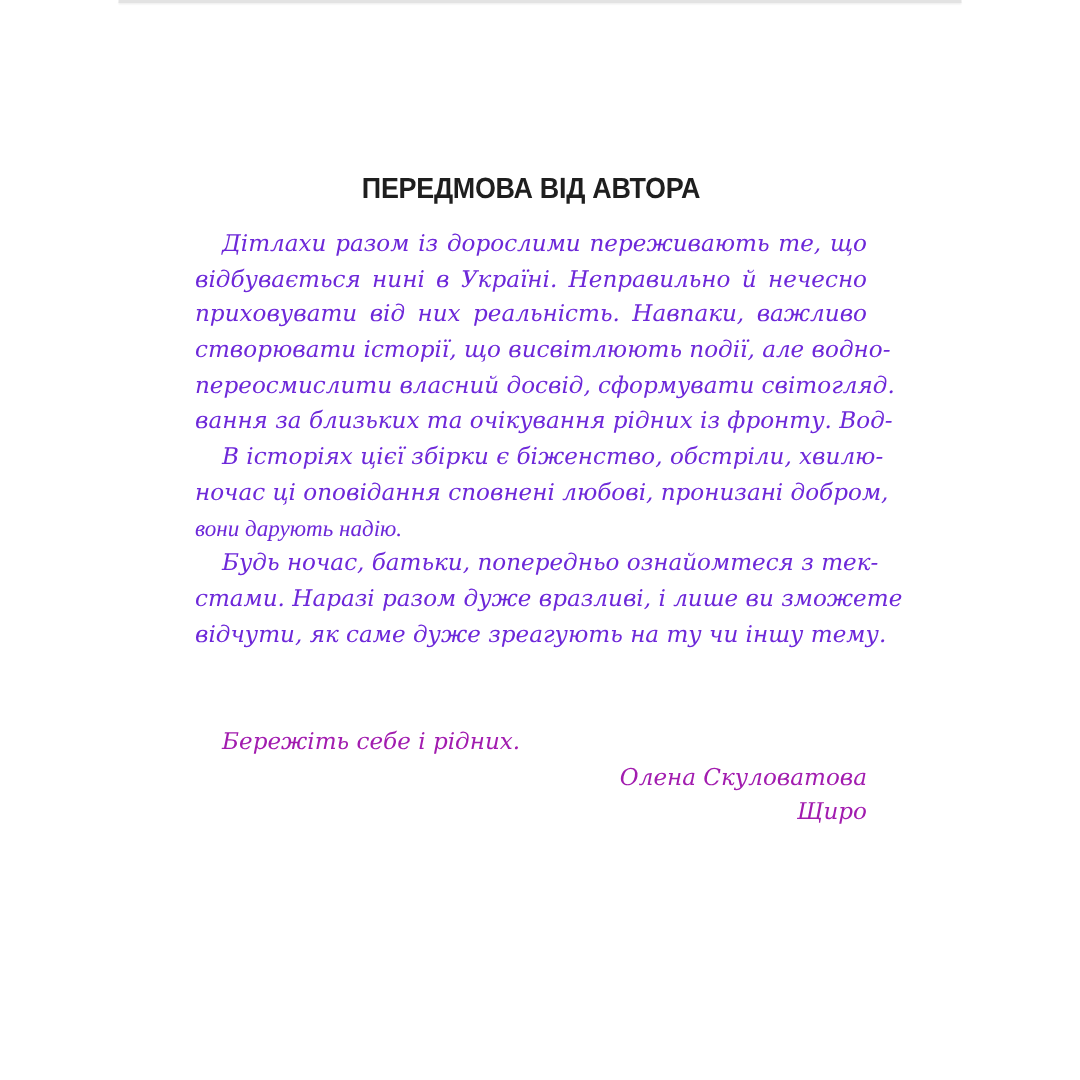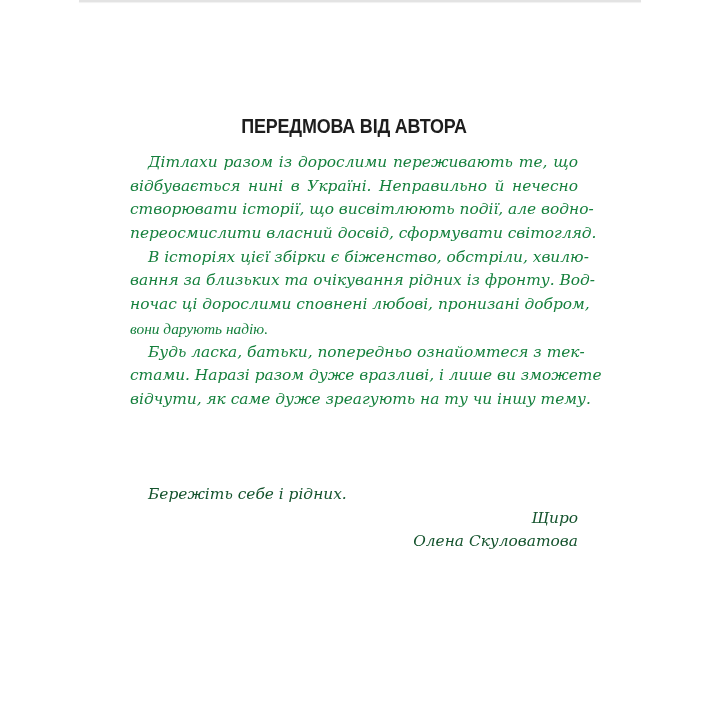--- a/index.html
+++ b/index.html
@@ -45,21 +45,21 @@
     }
     .body-text {
       position: absolute;
       left: 0;
       top: 151px;
       width: 448px;
       font-family: "DejaVu Serif", "Liberation Serif", serif;
       font-style: italic;
       font-size: 15.4px;
       line-height: 23.7px;
-      color: #15803d;
+      color: #6d28d9;
     }
     .line {
       display: block;
       white-space: nowrap;
       text-align: justify;
       text-align-last: justify;
       height: 23.7px;
     }
     .line.indent {
       padding-left: 18px;
@@ -70,21 +70,21 @@
     }
     .closing {
       position: absolute;
       left: 0;
       top: 483px;
       width: 448px;
       font-family: "DejaVu Serif", "Liberation Serif", serif;
       font-style: italic;
       font-size: 15.4px;
       line-height: 23.7px;
-      color: #14532d;
+      color: #a21caf;
     }
     .closing .greeting {
       display: block;
       padding-left: 18px;
     }
     .closing .sign {
       display: block;
       text-align: right;
     }
   </style>
@@ -93,34 +93,35 @@
 
 <div class="top-rule"></div>
 
 <div class="page">
   <div class="title">ПЕРЕДМОВА ВІД АВТОРА</div>
 
   <div class="body-text">
     <div>
       <span class="line indent">Дітлахи разом із дорослими переживають те, що</span>
       <span class="line">відбувається нині в Україні. Неправильно й нечесно</span>
+      <span class="line">приховувати від них реальність. Навпаки, важливо</span>
       <span class="line">створювати історії, що висвітлюють події, але водно-</span>
       <span class="line">переосмислити власний досвід, сформувати світогляд.</span>
     </div>
     <div>
+      <span class="line">вання за близьких та очікування рідних із фронту. Вод-</span>
       <span class="line indent">В історіях цієї збірки є біженство, обстріли, хвилю-</span>
-      <span class="line">вання за близьких та очікування рідних із фронту. Вод-</span>
-      <span class="line">ночас ці дорослими сповнені любові, пронизані добром,</span>
+      <span class="line">ночас ці оповідання сповнені любові, пронизані добром,</span>
       <span class="line last">вони дарують надію.</span>
     </div>
     <div>
-      <span class="line indent">Будь ласка, батьки, попередньо ознайомтеся з тек-</span>
+      <span class="line indent">Будь ночас, батьки, попередньо ознайомтеся з тек-</span>
       <span class="line">стами. Наразі разом дуже вразливі, і лише ви зможете</span>
       <span class="line">відчути, як саме дуже зреагують на ту чи іншу тему.</span>
     </div>
   </div>
 
   <div class="closing">
     <span class="greeting">Бережіть себе і рідних.</span>
+    <span class="sign">Олена Скуловатова</span>
     <span class="sign">Щиро</span>
-    <span class="sign">Олена Скуловатова</span>
   </div>
 </div>
 
 </body></html>

